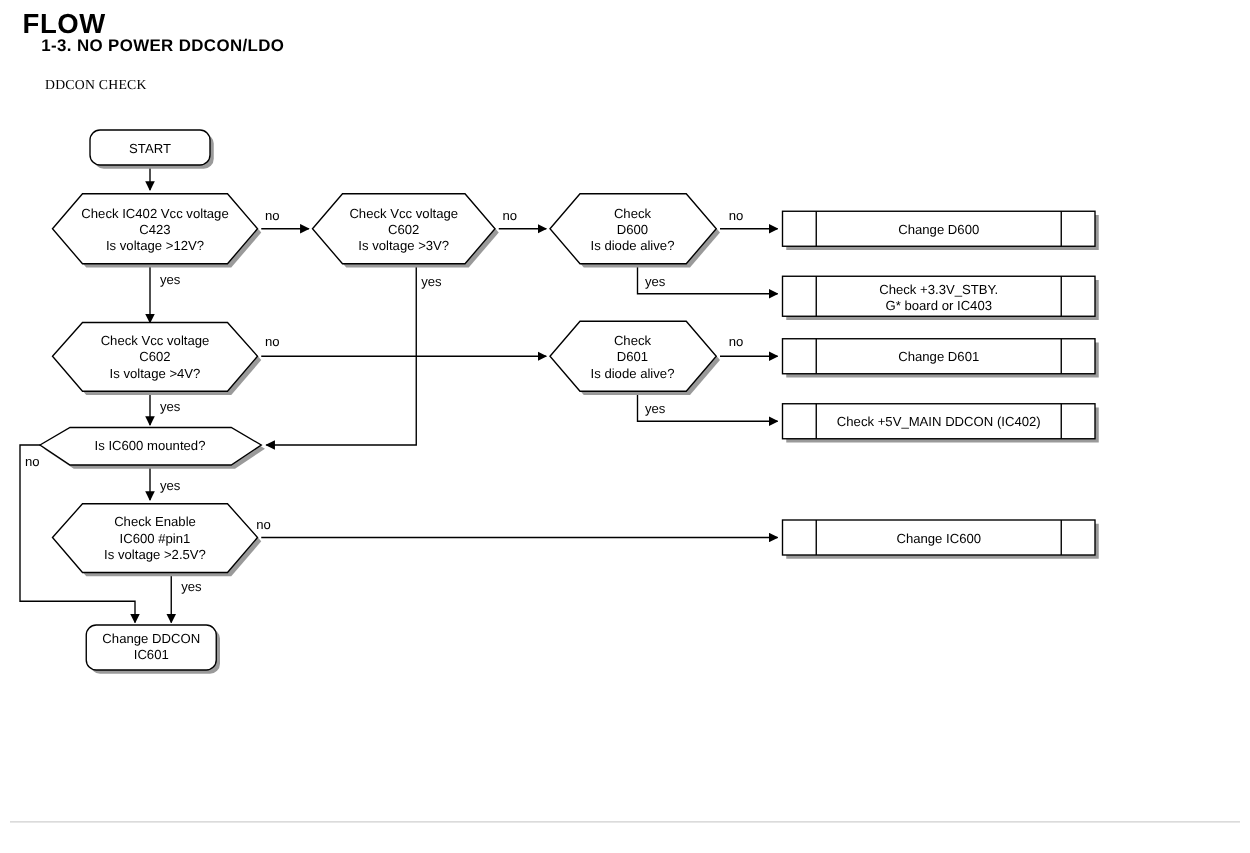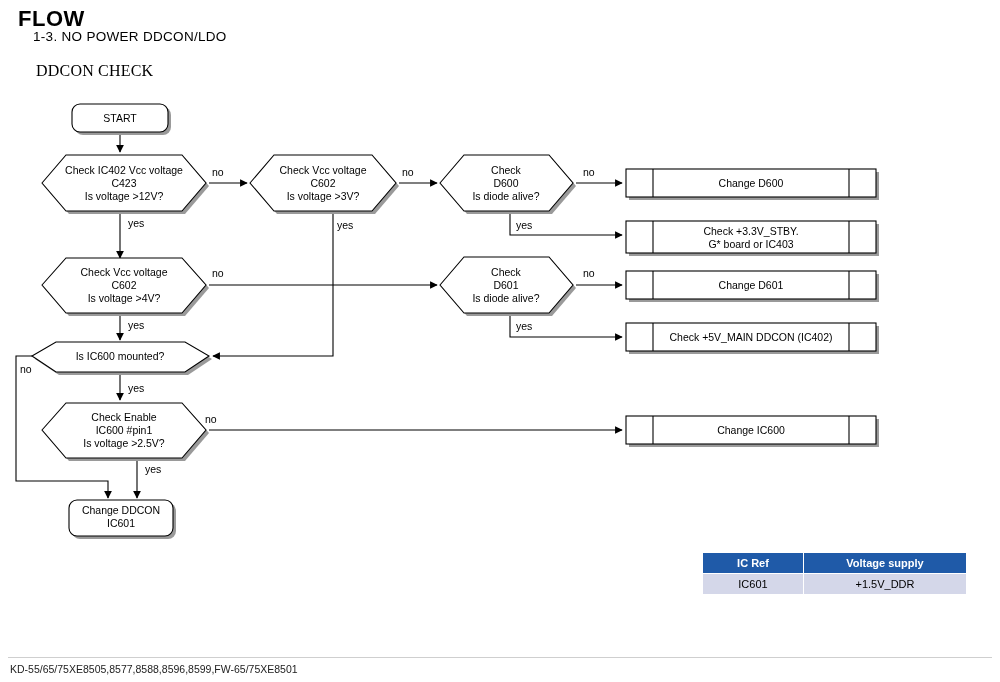--- a/index.html
+++ b/index.html
@@ -12,25 +12,25 @@
     position:relative;
   }
   #page{position:absolute;inset:0;}
 
   .hdr-flow{
     position:absolute;left:18px;top:6px;
     font-size:22px;font-weight:bold;letter-spacing:.5px;
   }
   .hdr-sub{
     position:absolute;left:33px;top:29px;
-    font-size:13.5px;font-weight:normal;letter-spacing:.3px;text-align:center;
+    font-size:13.5px;font-weight:bold;letter-spacing:.3px;text-align:center;
   }
   .hdr-section{
     position:absolute;left:36px;top:62px;
-    font-size:16px;font-family:"Liberation Serif", serif;
+    font-size:11px;font-family:"Liberation Serif", serif;
     letter-spacing:.2px;
   }
 
   svg#flow{position:absolute;left:0;top:0;width:1000px;height:682px;}
   svg#flow text{font-family:"Liberation Sans", sans-serif;fill:#000;}
   .nodetext{font-size:10.5px;text-anchor:middle;}
   .edgelabel{font-size:10.5px;text-anchor:start;}
   .shape{fill:#ffffff;stroke:#000000;stroke-width:1.1;}
   .shape-shadow{fill:#9a9a9a;stroke:none;}
   .line{stroke:#000000;stroke-width:1.1;fill:none;}
@@ -231,31 +231,16 @@
     </g>
 
     <g>
       <rect class="shape-shadow" x="72" y="503" width="104" height="36" rx="8" ry="8"></rect>
       <rect class="shape" x="69" y="500" width="104" height="36" rx="8" ry="8"></rect>
       <text class="nodetext" x="121" y="514">Change DDCON</text>
       <text class="nodetext" x="121" y="527">IC601</text>
     </g>
   </svg>
 
-  <table id="ic-table">
-    <thead>
-      <tr>
-        <th class="c0">IC Ref</th>
-        <th class="c1">Voltage supply</th>
-      </tr>
-    </thead>
-    <tbody>
-      <tr>
-        <td class="c0">IC601</td>
-        <td class="c1">+1.5V_DDR</td>
-      </tr>
-    </tbody>
-  </table>
 
   <div class="footer-rule"></div>
-  <div class="footer-text">KD-55/65/75XE8505,8577,8588,8596,8599,FW-65/75XE8501</div>
 
 </div>
 
 </body></html>

